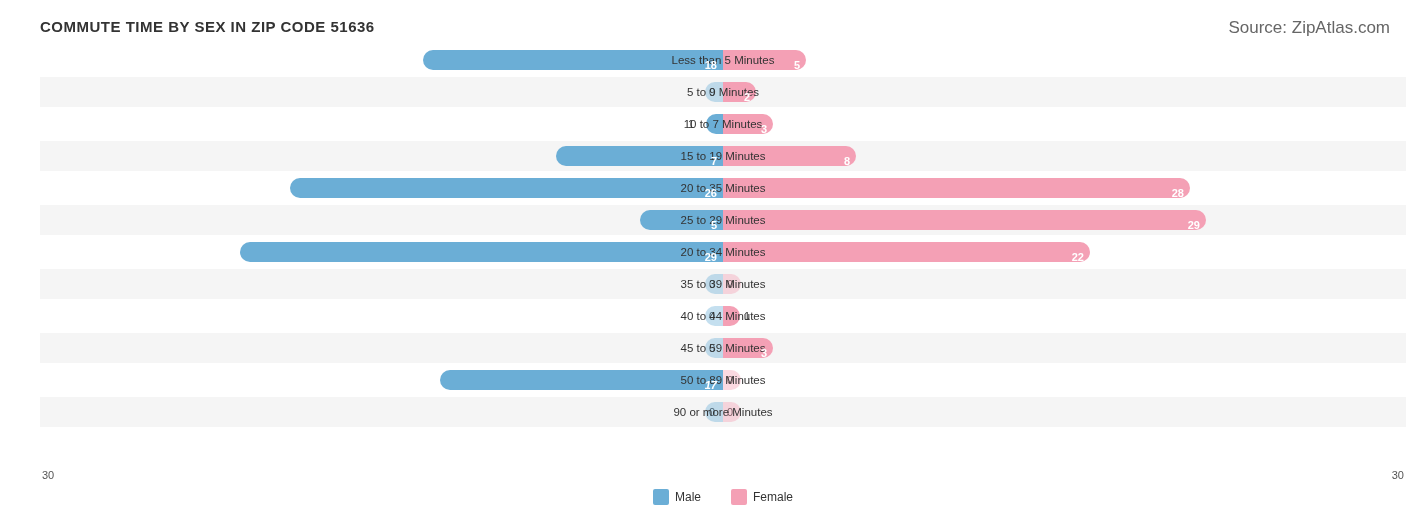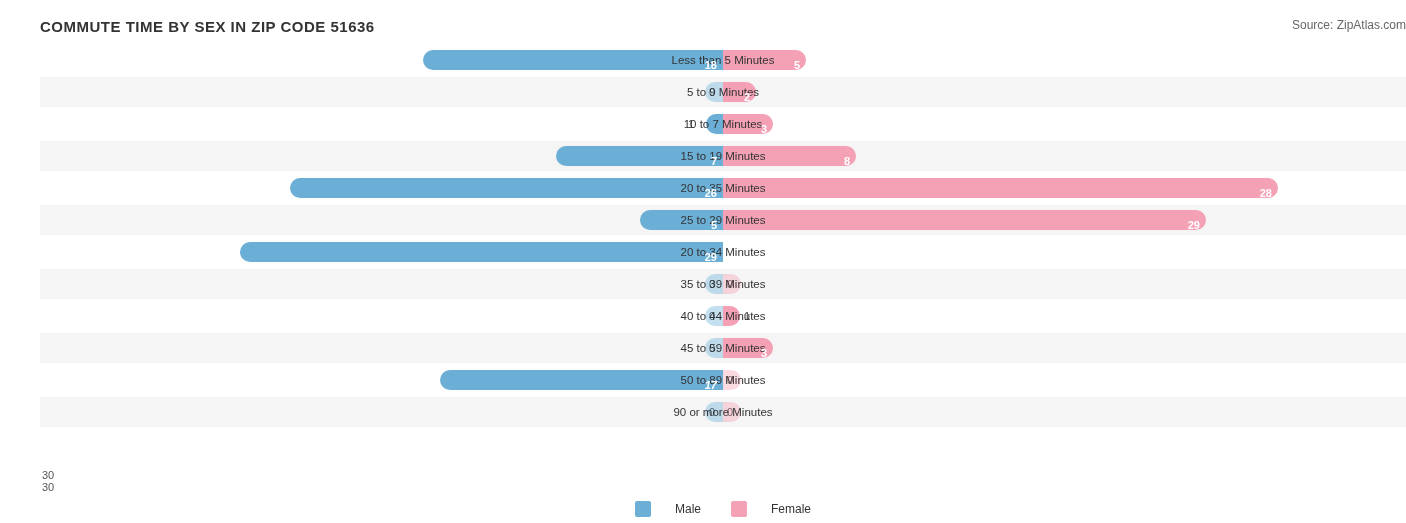--- a/index.html
+++ b/index.html
@@ -21,22 +21,22 @@
       font-size: 15px;
       font-weight: bold;
       text-transform: uppercase;
       color: #333;
       margin-bottom: 10px;
       letter-spacing: 0.5px;
     }
     .source-label {
       position: absolute;
       top: 18px;
-      right: 20px;
-      font-size: 12px;
+      right: 36px;
+      font-size: 17px;
       color: #666;
     }
     .chart-area {
       position: relative;
       width: 100%;
       height: 420px;
     }
     .row {
       display: flex;
       align-items: center;
@@ -108,37 +108,36 @@
     }
     .legend {
       display: flex;
       justify-content: center;
       gap: 30px;
       margin-top: 8px;
     }
     .legend-item {
       display: flex;
       align-items: center;
-      gap: 24px;
+      gap: 6px;
       font-size: 12px;
       color: #333;
     }
     .legend-swatch {
       width: 16px;
       height: 16px;
       border-radius: 2px;
     }
     .axis-labels {
       display: flex;
       justify-content: space-between;
       font-size: 11px;
       color: #555;
       margin-top: 4px;
       padding: 0 2px;
-      flex-direction: column;
     }
   </style>
 </head>
 <body>
 
 <div class="chart-container">
   <div class="chart-title">COMMUTE TIME BY SEX IN ZIP CODE 51636</div>
   <div class="source-label">Source: ZipAtlas.com</div>
   <div class="chart-area" id="chart-area">
 
@@ -173,37 +172,40 @@
         </div>
         <div class="female-bar" style="width: 133px;">
           <span class="val-inside" style="left: auto; right: 6px;">8</span>
         </div>
         <div class="label-center">15 to 19 Minutes</div>
       </div>
       <div class="row">
         <div class="male-bar" style="width: 433px;">
           <span class="val-inside" style="right: 6px; text-decoration: underline;">26</span>
         </div>
-        <div class="female-bar" style="width: 555px;">
+        <div class="female-bar" style="width: 467px;">
           <span class="val-inside" style="left: auto; right: 6px;">28</span>
         </div>
         <div class="label-center">20 to 35 Minutes</div>
       </div>
       <div class="row">
         <div class="male-bar" style="width: 83px;">
           <span class="val-inside" style="right: 6px;">5</span>
         </div>
         <div class="female-bar" style="width: 483px;">
           <span class="val-inside" style="left: auto; right: 6px;">29</span>
         </div>
         <div class="label-center">25 to 29 Minutes</div>
       </div>
       <div class="row">
         <div class="male-bar" style="width: 483px;">
           <span class="val-inside" style="right: 6px;">29</span>
+        </div>
+        <div class="female-bar" style="width: 367px;">
+          <span class="val-inside" style="left: auto; right: 6px;">22</span>
         </div>
         <div class="label-center">20 to 34 Minutes</div>
       </div>
       <div class="row">
         <span class="male-value" style="left: calc(50% - 14px); top: 0px;">0</span>
         <div class="male-bar" style="width: 18px; opacity: 0.4;"></div>
         <span class="female-value" style="left: calc(50% + 4px); top: 0px;">0</span>
         <div class="female-bar" style="width: 18px; opacity: 0.4;"></div>
         <div class="label-center">35 to 39 Minutes</div>
       </div>

